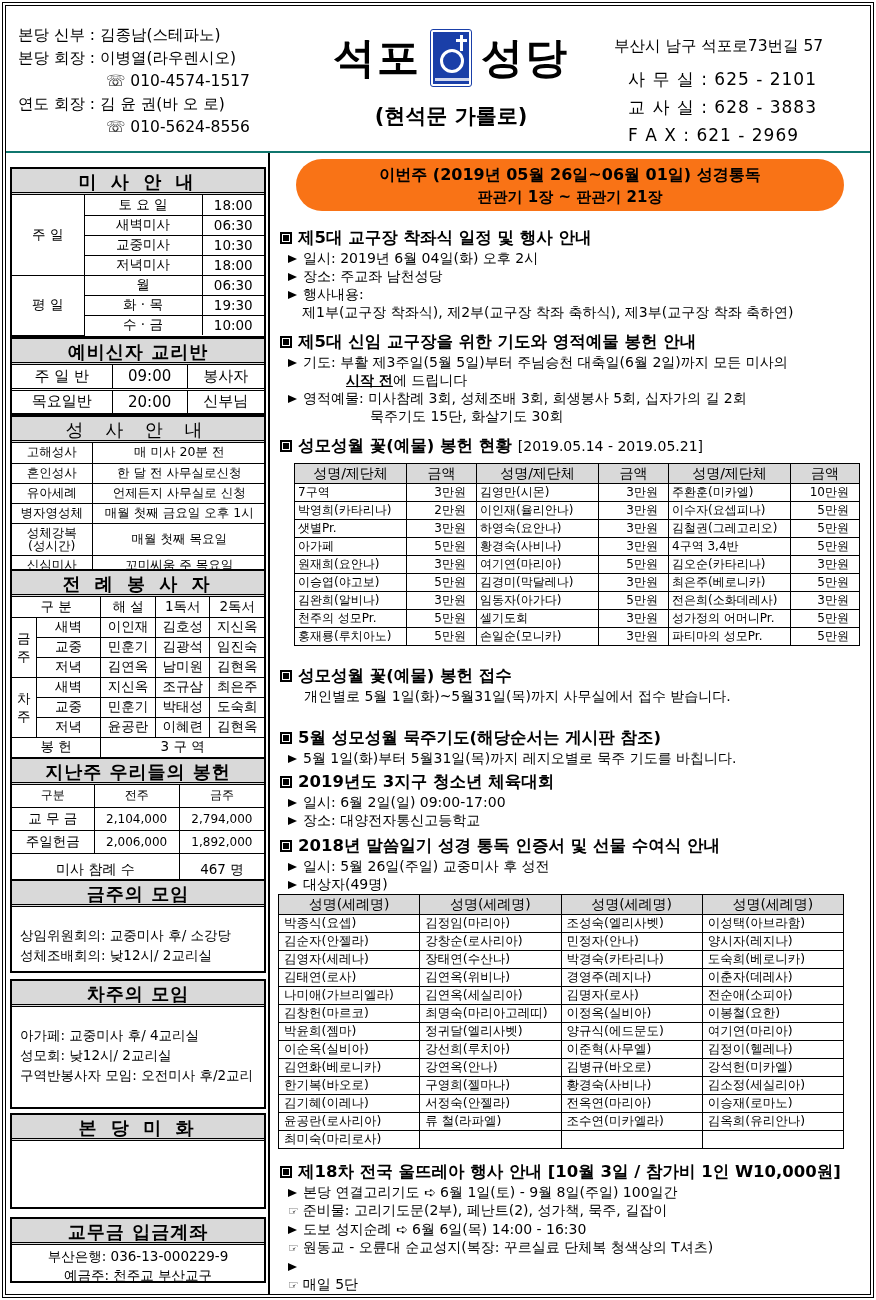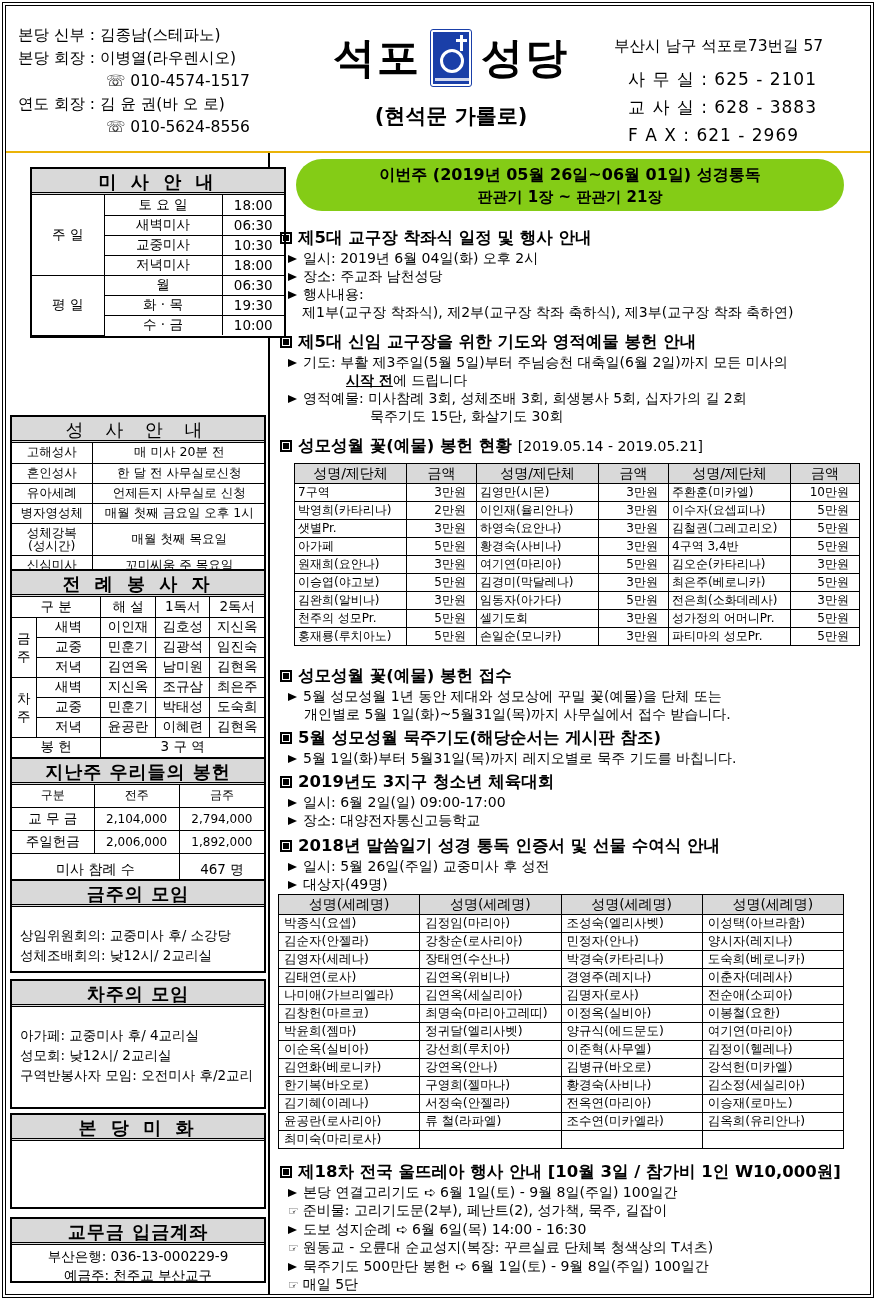--- a/index.html
+++ b/index.html
@@ -1,18 +1,18 @@
 <!DOCTYPE html>
 <html><head>
 <meta charset="utf-8">
 <style>
   * { box-sizing: border-box; margin: 0; padding: 0; }
   body { width: 876px; height: 1300px; background: #fff; font-family: "DejaVu Sans", sans-serif; color: #000; font-size: 13px; overflow: hidden; }
   .page { position: absolute; left: 2px; top: 2px; width: 872px; height: 1296px; border: 3px double #000; border-width: 4px; border-style: double; }
-  .header { position: absolute; left: 0; top: 0; width: 864px; height: 147px; border-bottom: 2px solid #eab308; }
+  .header { position: absolute; left: 0; top: 0; width: 864px; height: 147px; border-bottom: 2px solid #0f766e; }
   .hdr-left { position: absolute; left: 12px; top: 18px; font-size: 15.5px; line-height: 23px; }
   .hdr-left .phone { padding-left: 88px; }
   .hdr-center { position: absolute; left: 300px; top: 24px; width: 290px; text-align: center; }
   .title-row { display: flex; align-items: center; justify-content: center; gap: 10px; }
   .church-name { font-size: 42px; font-weight: bold; letter-spacing: 2px; }
   .logo { width: 40px; height: 56px; background: #1a3fa8; border: 2px solid #fff; outline: 1px solid #1a3fa8; position: relative; border-radius: 2px; }
   .logo .ring { position: absolute; left: 7px; top: 17px; width: 24px; height: 24px; border: 3px solid #fff; border-radius: 50%; }
   .logo .cross-v { position: absolute; left: 27px; top: 3px; width: 3px; height: 16px; background: #fff; }
   .logo .cross-h { position: absolute; left: 23px; top: 7px; width: 11px; height: 3px; background: #fff; }
   .logo .lbl { position: absolute; left: 2px; bottom: 3px; width: 34px; height: 3px; background: #fff; opacity: .8; }
@@ -29,21 +29,21 @@
   .box-title.light { font-weight: normal; }
   table.grid { width: 100%; border-collapse: collapse; font-size: 13.5px; }
   table.grid td, table.grid th { border: 1px solid #000; text-align: center; height: 20px; padding: 0 2px; font-weight: normal; }
   table.grid tr:first-child td { border-top: none; }
   table.grid td:first-child { border-left: none; }
   table.grid td:last-child { border-right: none; }
   table.grid tr:last-child td { border-bottom: none; }
   .left-al { text-align: left; padding-left: 4px !important; }
   .box-body { padding: 8px 8px; font-size: 13.5px; line-height: 20px; }
 
-  .banner { position: absolute; left: 24px; top: 6px; width: 548px; height: 52px; background: #84cc16; border-radius: 26px; text-align: center; font-weight: bold; padding-top: 6px; }
+  .banner { position: absolute; left: 24px; top: 6px; width: 548px; height: 52px; background: #f97316; border-radius: 26px; text-align: center; font-weight: bold; padding-top: 6px; }
   .banner .l1 { font-size: 16px; }
   .banner .l2 { font-size: 15px; margin-top: 2px; }
 
   .sec { position: absolute; left: 8px; width: 586px; }
   .sec-title { font-size: 16.5px; font-weight: bold; display: flex; align-items: center; gap: 6px; height: 22px; }
   .sec-title .date { font-weight: normal; font-size: 14px; }
   .sq { width: 12px; height: 12px; border: 2px solid #000; display: inline-block; position: relative; flex: none; }
   .sq::after { content: ""; position: absolute; left: 1px; top: 1px; width: 6px; height: 6px; background: #000; }
   .item { font-size: 14px; line-height: 18px; padding-left: 8px; }
   .item .tri { display: inline-block; width: 0; height: 0; border-left: 9px solid #000; border-top: 4px solid transparent; border-bottom: 4px solid transparent; margin-right: 6px; }
@@ -89,21 +89,21 @@
     <div class="hdr-right">
       <div class="addr">부산시 남구 석포로73번길 57</div>
       <div class="ph">사 무 실 :  625 - 2101</div>
       <div class="ph">교 사 실 :  628 - 3883</div>
       <div class="ph">F  A  X :  621 - 2969</div>
     </div>
   </div>
 
   <div class="leftcol">
 
-    <div class="box" style="top:14px;margin-left:20px;">
+    <div class="box" style="top:14px;">
       <div class="box-title">미 사 안 내</div>
       <table class="grid">
         <tbody>
             <tr>
               <td rowspan="4" style="width:72px">주      일</td>
               <td>토 요 일</td>
               <td style="width:62px">18:00</td>
             </tr>
         <tr>
               <td>새벽미사</td>
@@ -127,20 +127,37 @@
               <td>19:30</td>
             </tr>
         <tr>
               <td>수  ·  금</td>
               <td>10:00</td>
             </tr>
       </tbody>
         </table>
     </div>
 
+    <div class="box" style="top:184px;">
+      <div class="box-title" style="letter-spacing:1px">예비신자 교리반</div>
+      <table class="grid" style="font-size:15px">
+        <tbody>
+            <tr>
+              <td style="height:24px;border-bottom:3px double #000">주 일 반</td>
+              <td style="border-bottom:3px double #000">09:00</td>
+              <td style="border-bottom:3px double #000">봉사자</td>
+            </tr>
+        <tr>
+              <td style="height:24px">목요일반</td>
+              <td>20:00</td>
+              <td>신부님</td>
+            </tr>
+      </tbody>
+        </table>
+    </div>
 
     <div class="box" style="top:262px;">
       <div class="box-title light" style="letter-spacing:8px">성 사 안 내</div>
       <table class="grid" style="font-size:12.5px">
         <tbody>
             <tr>
               <td style="width:80px">고해성사</td>
               <td class="left-al">매 미사 20분 전</td>
             </tr>
         <tr>
@@ -404,21 +421,20 @@
             <td class="amt">5만원</td>
           </tr>
         </tbody>
     </table>
 
     <div class="sec" style="top:512px">
       <div class="sec-title">
           <span class="sq"></span>
           <span>성모성월 꽃(예물) 봉헌 접수</span>
         </div>
-      <div class="item"><span class="tri"></span><span>5월 성모성월 1년 동안 제대와 성모상에 꾸밀 꽃(예물)을 단체 또는</span></div>
       <div class="item ind">개인별로 5월 1일(화)~5월31일(목)까지 사무실에서 접수 받습니다.</div>
     </div>
 
     <div class="sec" style="top:574px">
       <div class="sec-title">
           <span class="sq"></span>
           <span>5월 성모성월 묵주기도(해당순서는 게시판 참조)</span>
         </div>
       <div class="item"><span class="tri"></span><span>5월 1일(화)부터 5월31일(목)까지 레지오별로 묵주 기도를 바칩니다.</span></div>
     </div>
@@ -534,17 +550,17 @@
 
     <div class="sec" style="top:1008px">
       <div class="sec-title">
           <span class="sq"></span>
           <span>제18차 전국 울뜨레아 행사 안내 [10월 3일 / 참가비 1인 W10,000원]</span>
         </div>
       <div class="item"><span class="tri"></span><span>본당 연결고리기도 ➪ 6월 1일(토) - 9월 8일(주일) 100일간</span></div>
       <div class="item"><span class="hand">☞</span><span>준비물: 고리기도문(2부), 페난트(2), 성가책, 묵주, 길잡이</span></div>
       <div class="item"><span class="tri"></span><span>도보 성지순례 ➪ 6월 6일(목) 14:00 - 16:30</span></div>
       <div class="item"><span class="hand">☞</span><span>원동교 - 오륜대 순교성지(복장: 꾸르실료 단체복 청색상의 T셔츠)</span></div>
-      <div class="item"><span class="tri"></span><span>묵주기도 500만단 봉헌 ➪ 6월 1일(토) - 9월 8일(주일) 100일간</span></div>
+      <div class="item"><span class="tri"></span></div>
       <div class="item"><span class="hand">☞</span><span>매일 5단</span></div>
     </div>
   </div>
 </div>
 
 </body></html>

